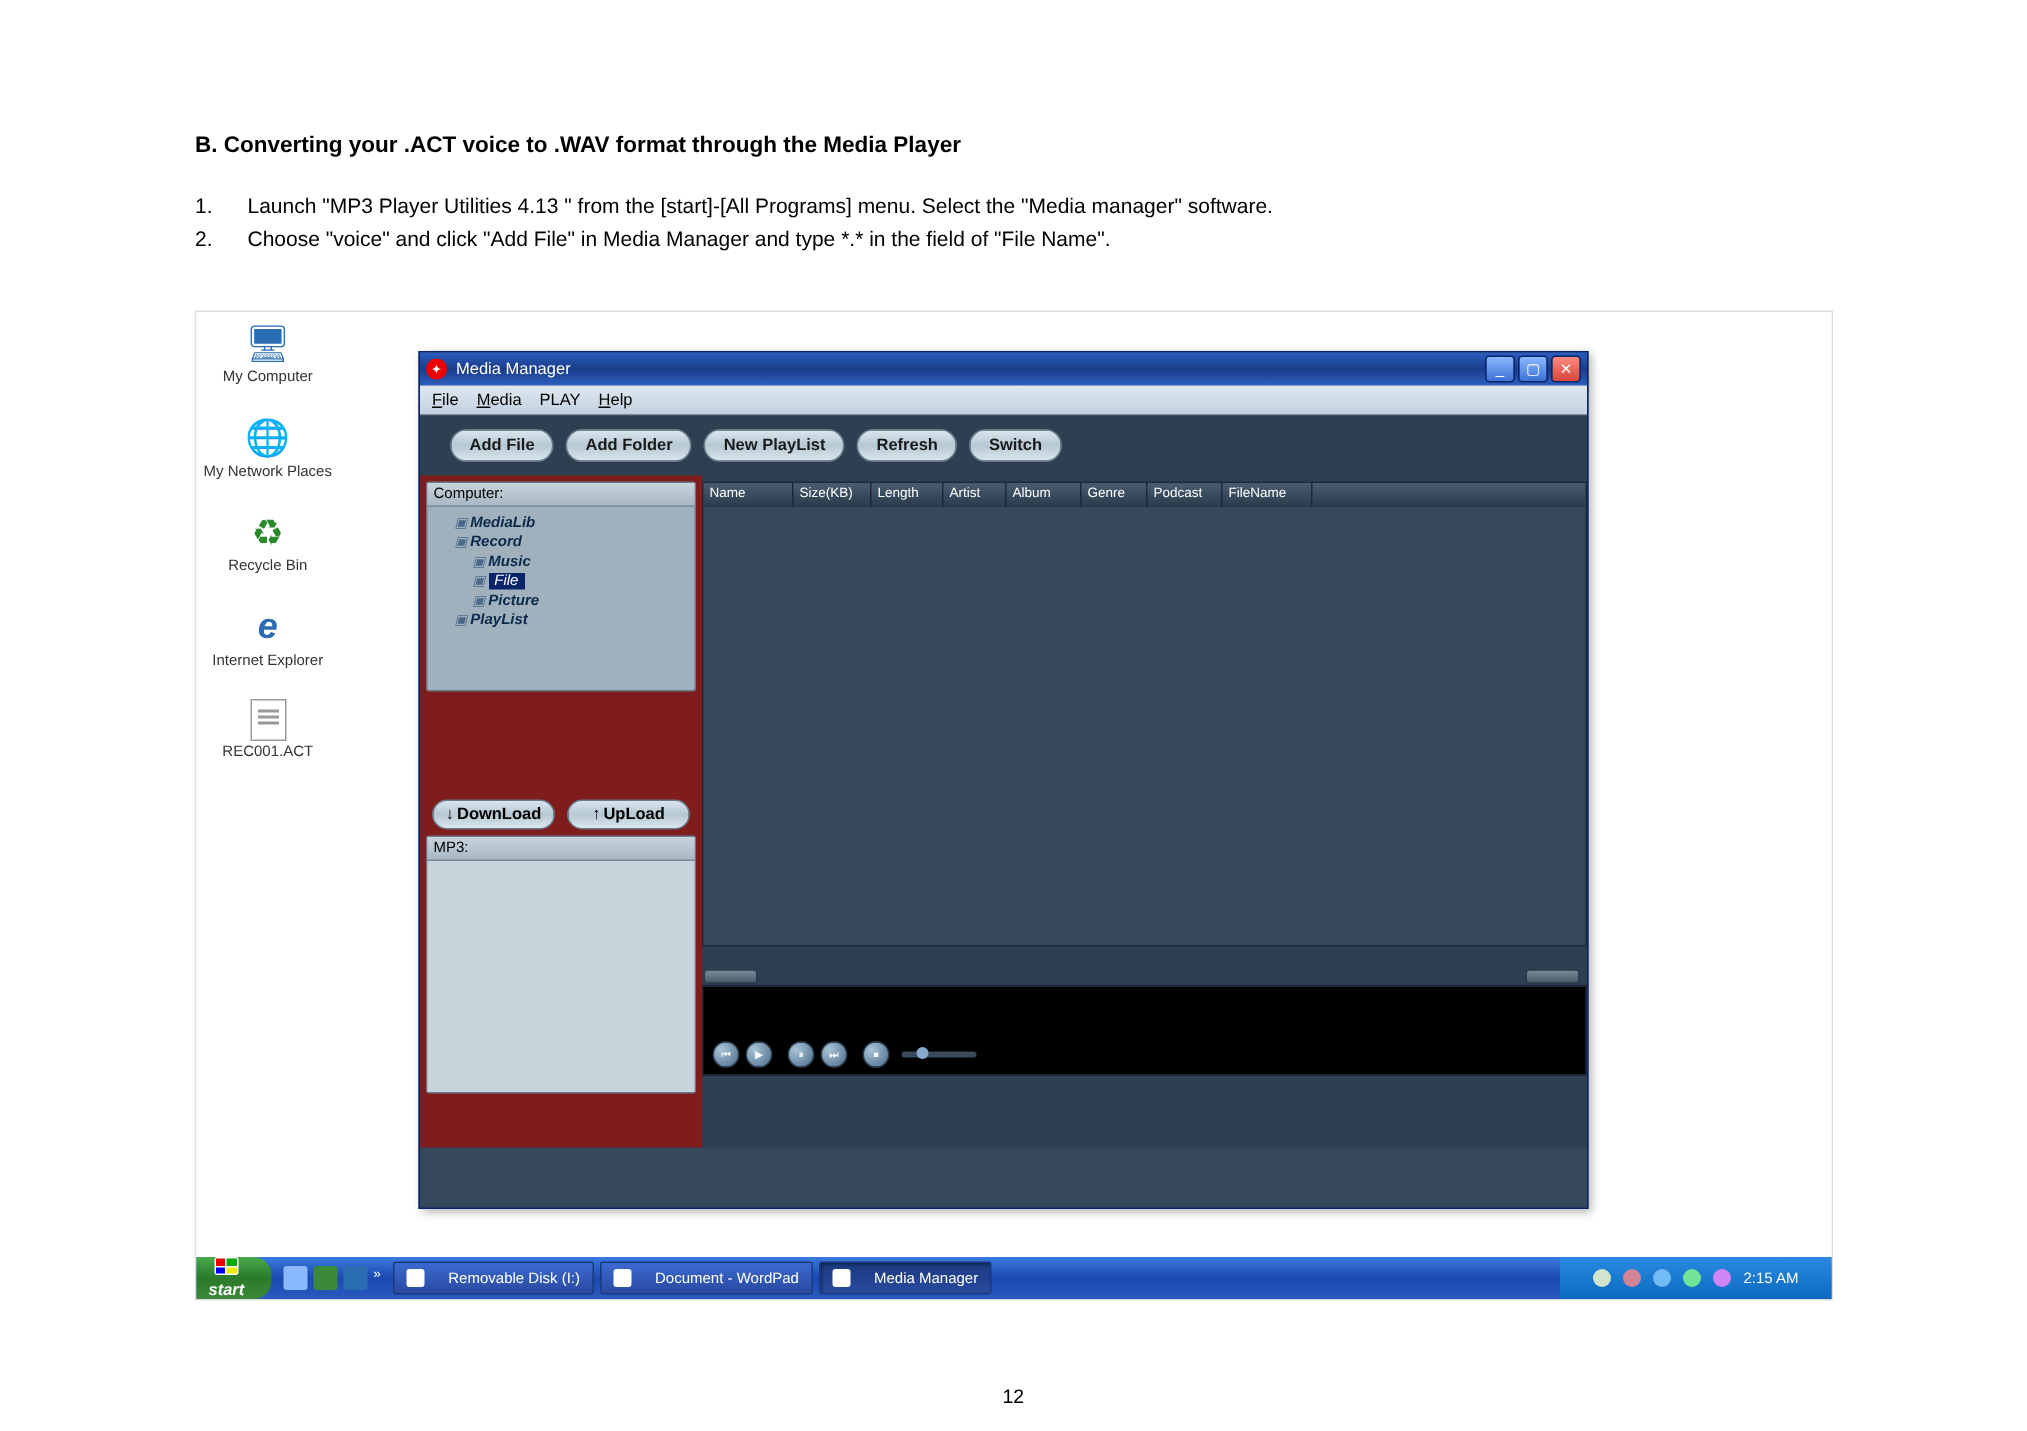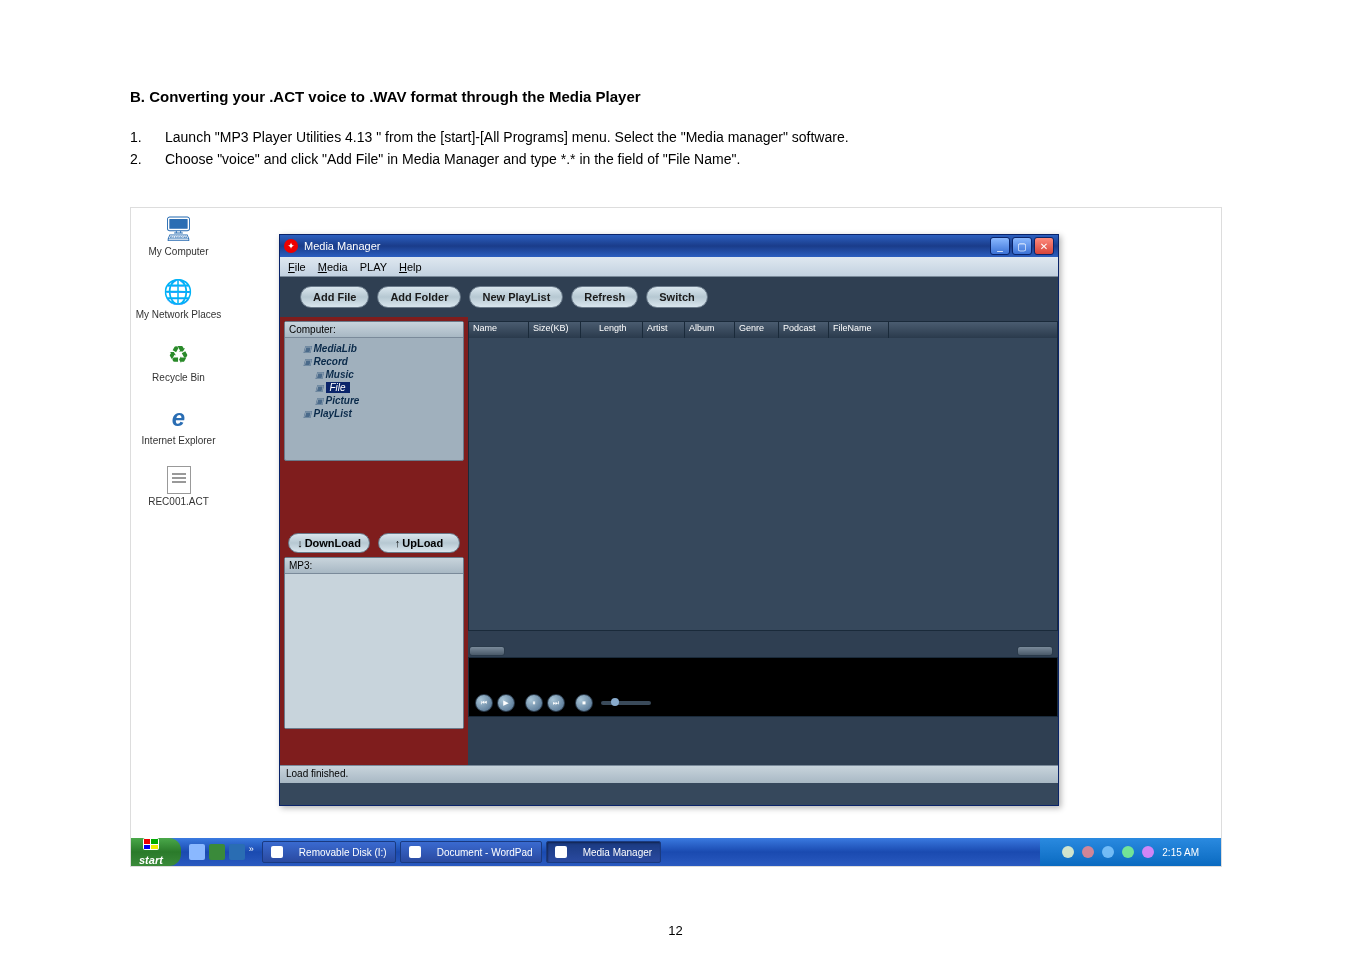--- a/index.html
+++ b/index.html
@@ -457,21 +457,21 @@
             <div class="mp3-panel">
               <div class="panel-hd">MP3:</div>
               <div class="mp3-body"></div>
             </div>
           </div>
           <div class="mm-right">
             <div class="filelist">
               <div class="fl-header" id="fl-header">
                   <div class="fl-col" style="width: 60px;">Name</div>
                   <div class="fl-col" style="width: 52px;">Size(KB)</div>
-                  <div class="fl-col" style="width: 48px; margin-left: 14px;">Length</div>
+                  <div class="fl-col" style="width: 48px;">Length</div>
                   <div class="fl-col" style="width: 42px;">Artist</div>
                   <div class="fl-col" style="width: 50px;">Album</div>
                   <div class="fl-col" style="width: 44px;">Genre</div>
                   <div class="fl-col" style="width: 50px;">Podcast</div>
                   <div class="fl-col" style="width: 60px;">FileName</div>
                 </div>
               <div class="fl-body"></div>
             </div>
             <div class="player-bar">
               <div class="top-handle"></div>
@@ -480,21 +480,20 @@
                 <div class="pc-btn">⏮</div>
                 <div class="pc-btn">▶</div>
                 <div class="pc-btn" style="margin-left:6px;">⏸</div>
                 <div class="pc-btn">⏭</div>
                 <div class="pc-btn" style="margin-left:6px;">⏹</div>
                 <div class="pc-slider"></div>
               </div>
             </div>
           </div>
         </div>
-        <div class="mm-status">Load finished.</div>
       </div>
 
       <div class="taskbar">
         <div class="start-btn">
           <div class="wico">
               <span></span>
               <span></span>
               <span></span>
               <span></span>
             </div>

